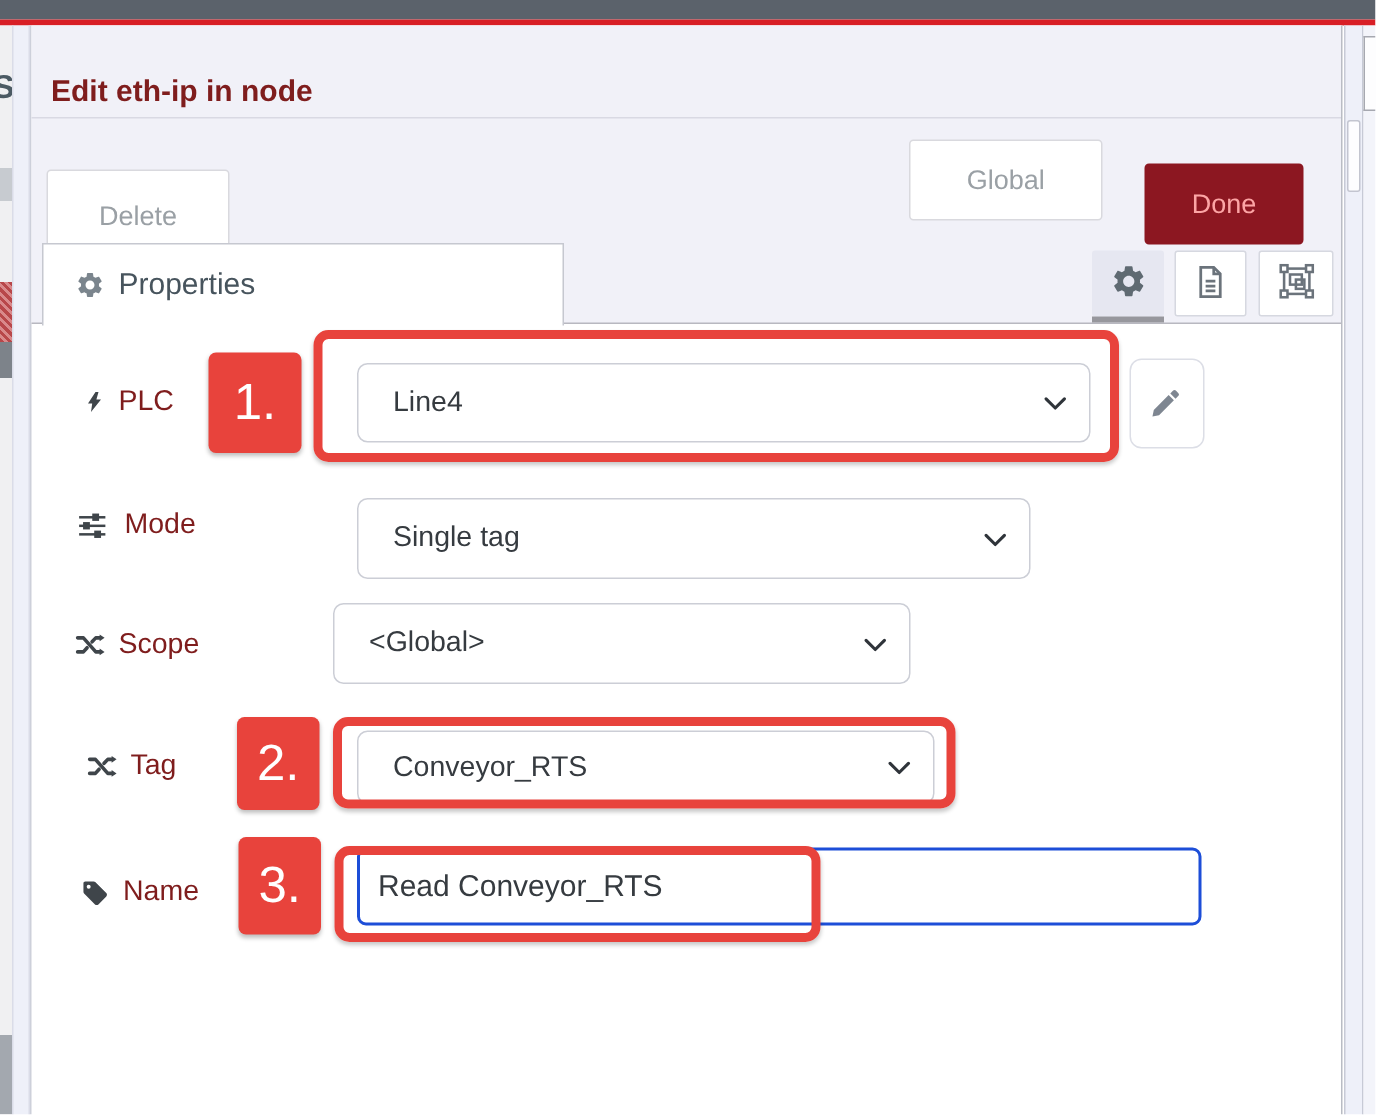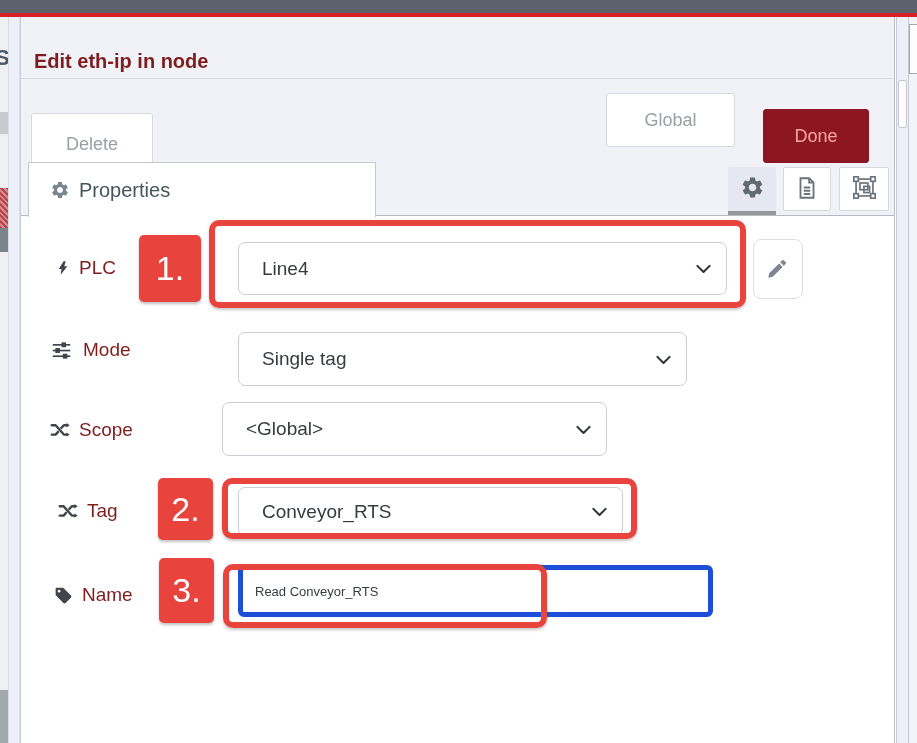--- a/index.html
+++ b/index.html
@@ -55,21 +55,21 @@
 
   .select { position:absolute; background:#fff; border:1px solid #ccced6; border-radius:7px; display:flex; align-items:center; justify-content:space-between; padding:0 12px 0 23px; font-size:19px; color:#363b40; cursor:pointer; }
   .sel-plc { left:217px; top:225px; width:489px; height:53px; }
   .sel-mode { left:217px; top:305px; width:449px; height:54px;margin-top:10px; }
   .sel-scope { left:201px; top:385px; width:385px; height:54px; }
   .sel-tag { left:217px; top:470px; width:385px; height:49px; }
   .chev { display:flex; color:#2f343a; }
 
   .pencil-btn { position:absolute; left:732px; top:222px; width:50px; height:60px; background:#fff; border:1px solid #dcdee6; border-radius:8px; display:flex; align-items:center; justify-content:center; color:#7e8691; cursor:pointer; }
 
-  .name-input { position:absolute; left:217px; top:548px; width:475px; height:52px; border:5px solid #1d4ed8; border-radius:6px; font-size:13px; color:#363b40; padding:0 12px; font-family:inherit; background:#fff; }
+  .name-input { position:absolute; left:217px; top:548px; width:563px; height:52px; border:2px solid #1d4ed8; border-radius:6px; font-size:20px; color:#363b40; padding:0 12px; font-family:inherit; background:#fff; }
 
   
   .badge { position:absolute; background:#e8433c; color:#fff; border-radius:5px; display:flex; align-items:center; justify-content:center; font-size:34px; box-shadow:0 2px 3px rgba(0,0,0,0.25); }
   .badge-1 { left:118px; top:218px; width:62px; height:67px; }
   .badge-2 { left:137px; top:461px; width:55px; height:62px; }
   .badge-3 { left:138px; top:541px; width:55px; height:65px; }
   .hl { position:absolute; border:6px solid #e8433c; border-radius:10px; box-shadow:0 2px 3px rgba(0,0,0,0.22); pointer-events:none; }
   .hl-plc { left:188px; top:203px; width:537px; height:88px; }
   .hl-tag { left:201px; top:461px; width:415px; height:61px; }
   .hl-name { left:202px; top:547px; width:324px; height:64px; }

